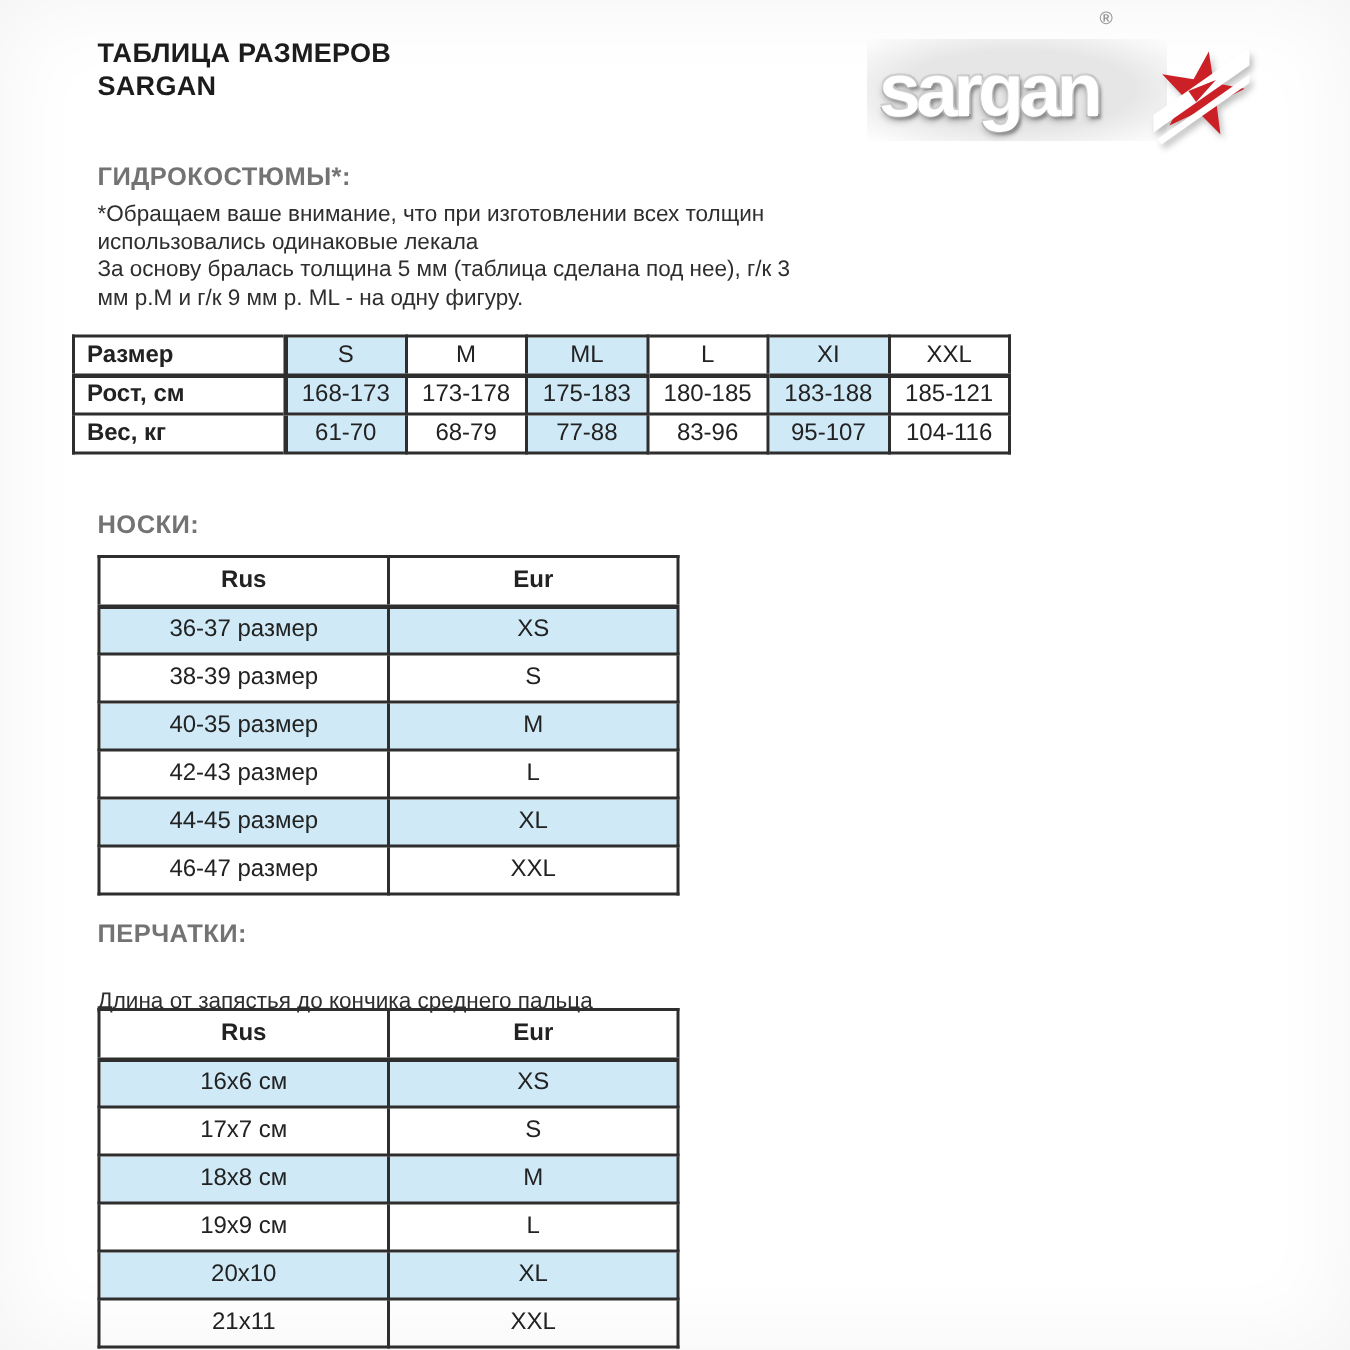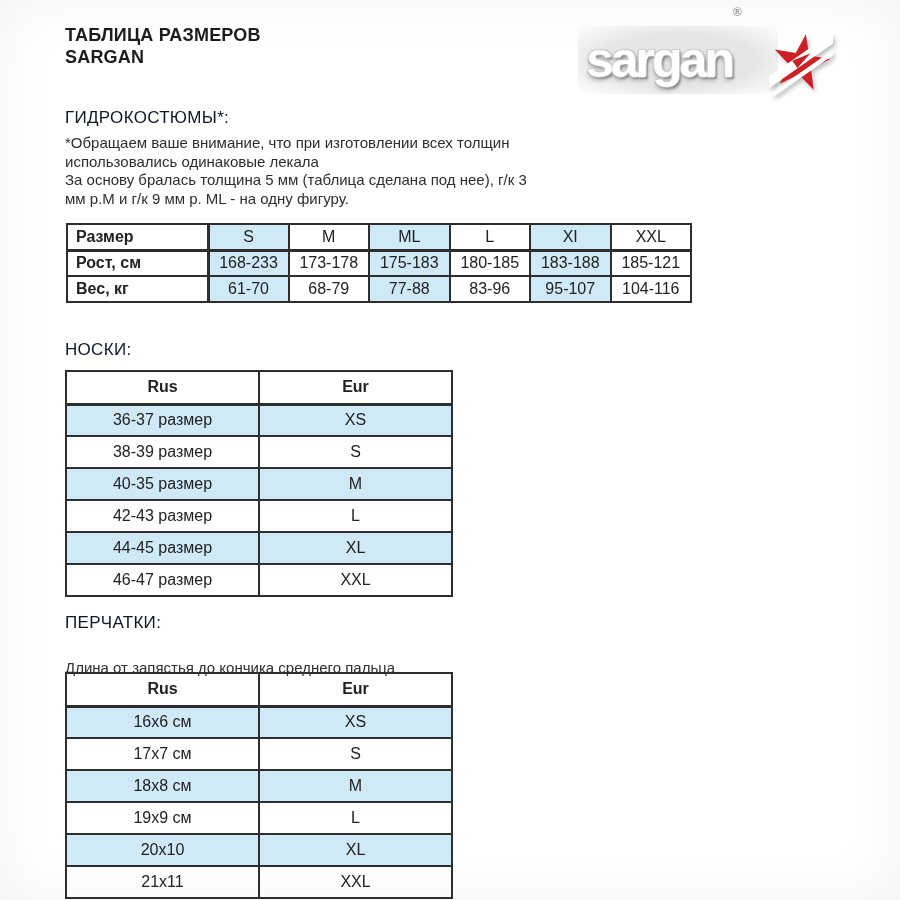--- a/index.html
+++ b/index.html
@@ -37,22 +37,22 @@
   }
   .reg {
     position: relative;
     font-size: 12px; color: #9a9a9a; vertical-align: top;
     top: -26px; left: 1px; text-shadow: none; letter-spacing: 0;
   }
   .star { position: relative; margin-left: 6px; top: 2px; filter: drop-shadow(2px 3px 2px rgba(0,0,0,0.25)); }
 
   
   .sec-heading {
-    font-size: 17px; font-weight: normal; letter-spacing: 0.3px;
-    color: #0f172a;
+    font-size: 17px; font-weight: bold; letter-spacing: 0.3px;
+    color: #737373;
   }
   .note {
     font-size: 15px; line-height: 18.5px; color: #2e2e2e; width: 470px;
   }
 
   
   table { border-collapse: collapse; table-layout: fixed; }
   td {
     border: 2px solid #2e2e2e;
     font-size: 16px; text-align: center; color: #222;
@@ -96,21 +96,21 @@
   </svg>
 </div>
 
 <div class="abs sec-heading" style="left:65px; top:108px;">ГИДРОКОСТЮМЫ*:</div>
 
 <div class="abs note" style="left:65px; top:134px;">
   <div>*Обращаем ваше внимание, что при изготовлении всех толщин использовались одинаковые лекала</div>
   <div>За основу бралась толщина 5 мм (таблица сделана под нее), г/к 3 мм р.М и г/к 9 мм р. ML - на одну фигуру.</div>
 </div>
 
-<table class="abs t1" style="left:66px; top:223px;">
+<table class="abs t1" style="left:48px; top:223px;">
   <colgroup>
       <col class="c0">
       <col class="cn">
       <col class="cn">
       <col class="cn">
       <col class="cn">
       <col class="cn">
       <col class="cn">
     </colgroup>
   <tbody>
@@ -118,21 +118,21 @@
     <td class="rowhead">Размер</td>
     <td class="blue">S</td>
     <td>M</td>
     <td class="blue">ML</td>
     <td>L</td>
     <td class="blue">XI</td>
     <td>XXL</td>
   </tr>
   <tr>
     <td class="rowhead">Рост, см</td>
-    <td class="blue">168-233</td>
+    <td class="blue">168-173</td>
     <td>173-178</td>
     <td class="blue">175-183</td>
     <td>180-185</td>
     <td class="blue">183-188</td>
     <td>185-121</td>
   </tr>
   <tr>
     <td class="rowhead">Вес, кг</td>
     <td class="blue">61-70</td>
     <td>68-79</td>

